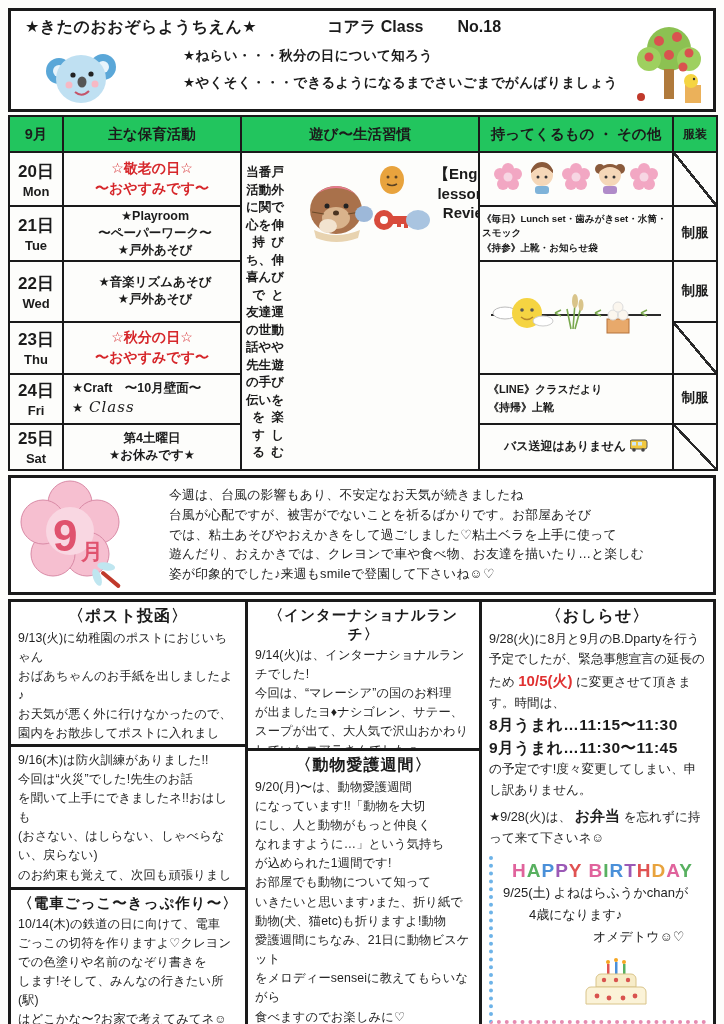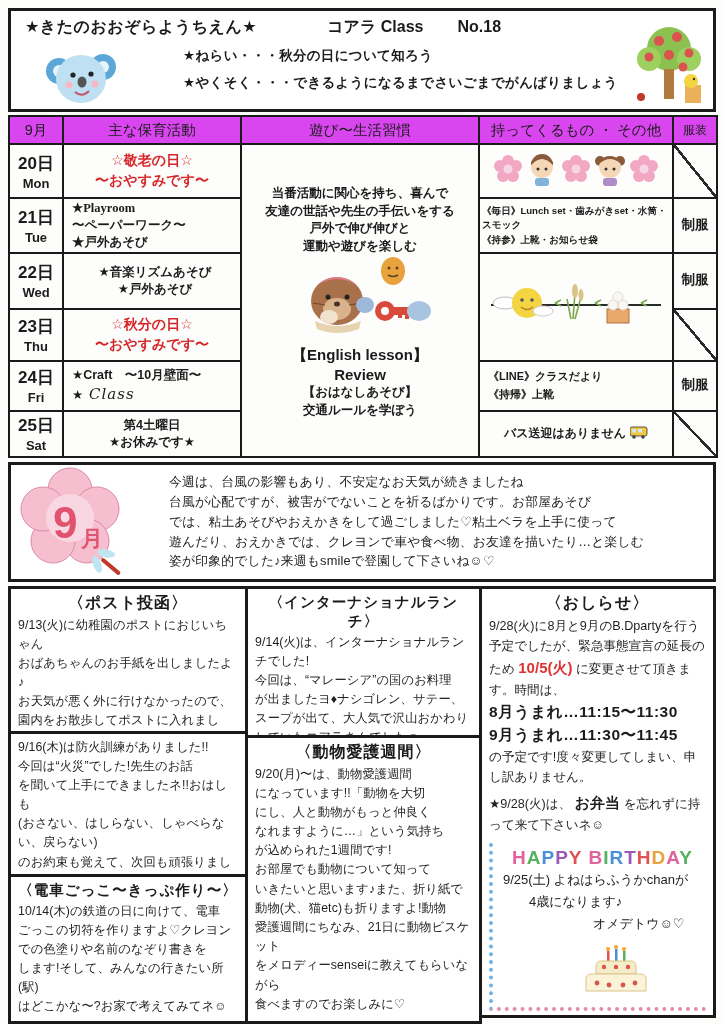--- a/index.html
+++ b/index.html
@@ -12,28 +12,28 @@
   .school { font-size:16px; letter-spacing:.5px; }
   .classname { font-size:16px; margin-left:70px; }
   .issue { font-size:16px; margin-left:34px; }
   .hline { font-weight:700; font-size:13.5px; margin-left:158px; margin-top:9px; letter-spacing:.3px;}
   .koala { position:absolute; left:34px; top:34px; }
   .tree  { position:absolute; right:6px; top:12px; }
 
   
   table.sched { border-collapse:collapse; table-layout:fixed; width:708px; margin-top:3px; }
   .sched th, .sched td { border:2.5px solid #1a1a1a; padding:1px 2px; text-align:center; vertical-align:middle; overflow:hidden; }
-  .sched th { font-size:14.5px; font-weight:400; height:28px; background:#d946ef; }
+  .sched th { font-size:14.5px; font-weight:700; height:36px; background:#22c55e; }
   .datecell .d { font-size:17px; font-weight:700; }
   .datecell .w { font-size:13px; font-weight:700; margin-top:1px; }
   .act-line { font-size:12.5px; font-weight:700; line-height:1.35; }
   .holiday div { color:#d6262a; font-size:14px; font-weight:700; line-height:1.4; }
   .dance { font-family:"DejaVu Serif",serif; font-style:italic; font-size:15px; font-weight:400; letter-spacing:1px;}
   .playcell { vertical-align:top; }
-  .play-stack { display:flex; flex-direction:column; justify-content:space-between; height:100%; padding:10px 2px 6px 2px; }
+  .play-stack { display:flex; flex-direction:row; justify-content:space-between; height:100%; padding:10px 2px 6px 2px; }
   .play-line { font-size:12.5px; font-weight:700; line-height:1.4; }
   .play-en { font-size:15px; font-weight:700; line-height:1.3; }
   .bring-small div { font-size:9.6px; font-weight:700; text-align:left; line-height:1.5; }
   .bring-mid div { font-size:11px; font-weight:700; text-align:left; line-height:1.6; padding-left:6px;}
   .busline { font-size:12px; font-weight:700; display:flex; align-items:center; justify-content:center; gap:4px;}
   .dress { font-size:13.5px; font-weight:700; word-break:break-all; line-height:1.25; padding:0 10px; }
   td.slash { background:linear-gradient(to top right, transparent 48%, #2a2a2a 48%, #2a2a2a 52%, transparent 52%); }
 
   
   .week-note { border:3px solid #1a1a1a; margin-top:4px; height:120px; display:flex; align-items:center; padding:4px 8px 4px 4px; background:#fff; }
@@ -231,21 +231,21 @@
           </span>
         </td>
         <td class="dress slash"></td>
       </tr>
 
       <tr style="height:54px">
         <td class="datecell">
           <div class="d">21日</div>
           <div class="w">Tue</div>
         </td>
-        <td style="text-align:left;padding-left:8px;font-family:Liberation Serif, serif;">
+        <td style="text-align:center;padding-left:8px;">
             <div class="act-line">★Playroom</div>
             <div class="act-line">〜ペーパーワーク〜</div>
             <div class="act-line">★戸外あそび</div>
           </td>
         <td class="bring-small">
             <div>《毎日》Lunch set・歯みがきset・水筒・スモック</div>
             <div>《持参》上靴・お知らせ袋</div>
           </td>
         <td class="dress">制服</td>
       </tr>

